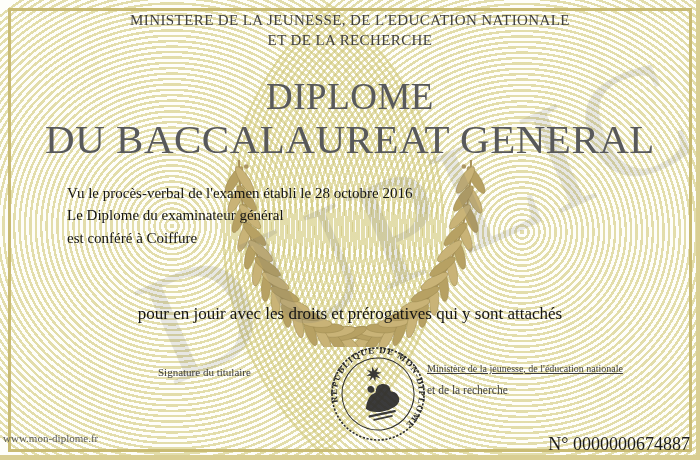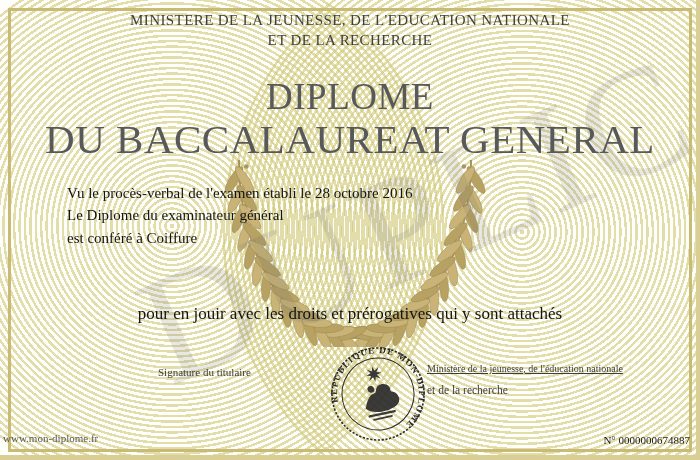--- a/index.html
+++ b/index.html
@@ -39,21 +39,21 @@
   #ministry-line1{top:12px;font-size:15px;letter-spacing:.4px;color:#3f3f3f;}
   #ministry-line2{top:32px;font-size:15px;letter-spacing:.4px;color:#3f3f3f;}
   #title-line1{top:74px;font-size:37px;letter-spacing:.5px;color:#58595b;line-height:46px;}
   #title-line2{top:116px;font-size:41px;letter-spacing:.5px;color:#58595b;line-height:46px;}
   #body-block{left:67px;top:182px;font-size:15px;color:#141414;line-height:22.3px;}
   #rights-line{top:304px;font-size:17px;color:#141414;}
   #signature-label{left:158px;top:366px;font-size:11px;color:#3a3a3a;}
   #issuer-line1{left:427px;top:363px;font-size:10px;color:#3d3d3d;text-decoration:underline;}
   #issuer-line2{left:427px;top:384px;font-size:11.5px;color:#3d3d3d;}
   #website{left:3px;top:432px;font-size:11px;color:#5a5a5a;}
-  #serial-number{right:10px;top:434px;font-size:11px;color:#1a1a1a;text-align:right;}
+  #serial-number{right:10px;top:434px;font-size:18px;color:#1a1a1a;text-align:right;}
   
   #wreath{position:absolute;left:205px;top:132px;z-index:1;pointer-events:none;}
   #seal{position:absolute;left:328px;top:344px;z-index:5;pointer-events:none;}
 </style>
 </head>
 <body>
 
 <div id="certificate">
 
   <div class="rosette" id="rosette-left"></div>

